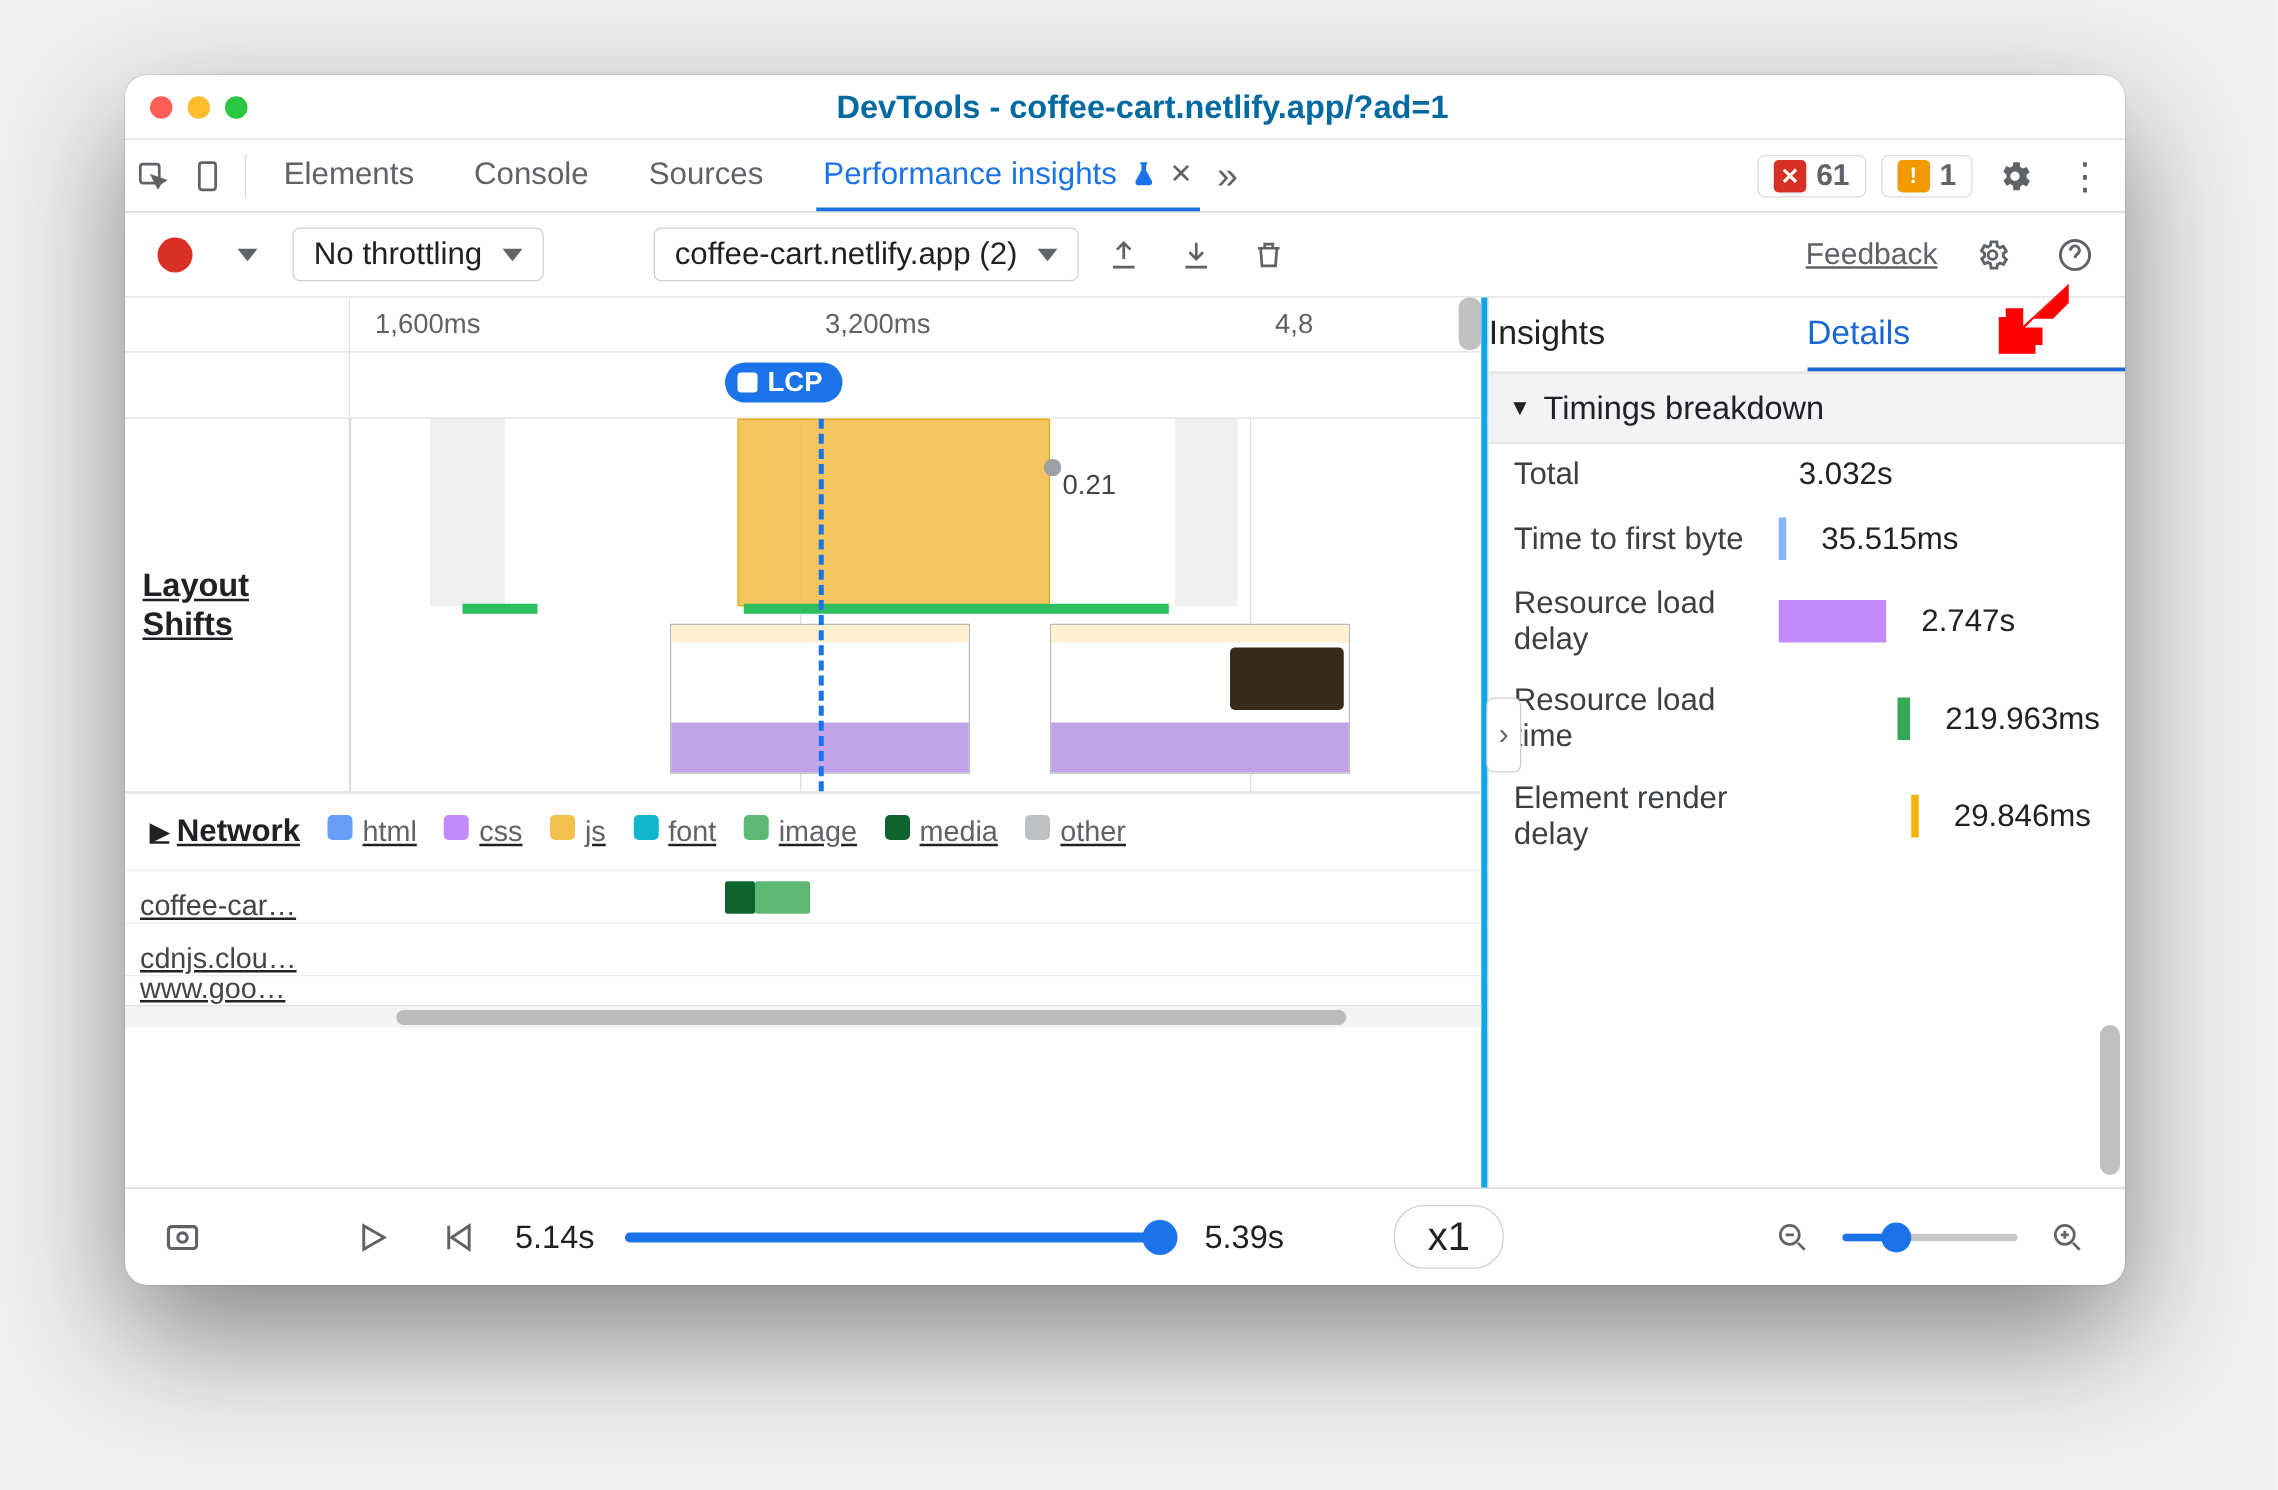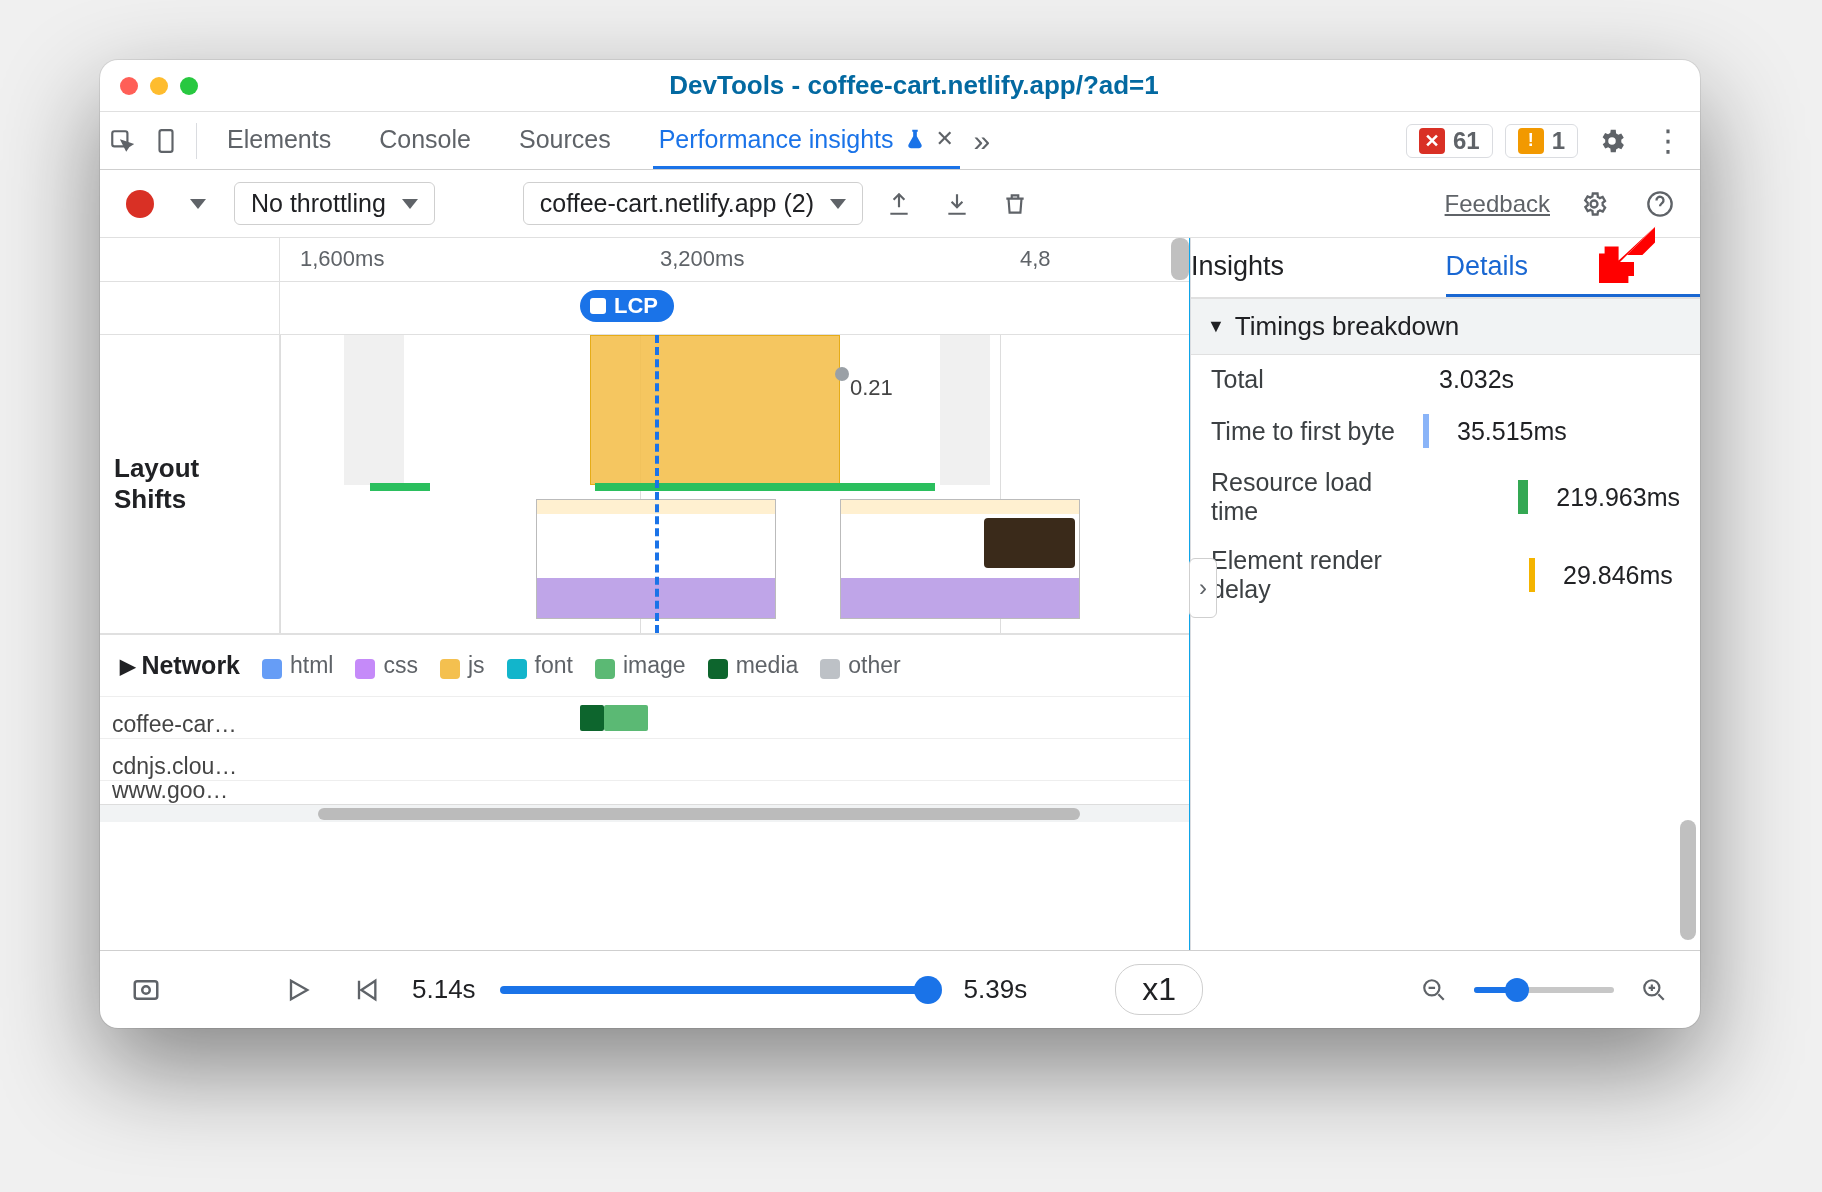--- a/index.html
+++ b/index.html
@@ -42,21 +42,21 @@
 
   
   .tbar { height: 68px; display: flex; align-items: center; gap: 14px; padding: 0 18px; border-bottom: 1px solid #e0e0e0; flex-shrink: 0;}
   .recdot { width: 28px; height: 28px; border-radius: 50%; background: #d93025; }
   .select { display:flex; align-items:center; gap:16px; border:1px solid #cfcfcf; border-radius:6px; padding:6px 16px; font-size:25px; cursor:pointer; }
   .tbar .right { margin-left:auto; display:flex; align-items:center; gap:22px; }
   .link { color:#5f6368; text-decoration: underline; cursor:pointer; }
 
   
   .main { flex:1; display:flex; min-height:0; position:relative; }
-  .timeline { flex:1; display:flex; flex-direction:column; border-right:1px solid #0ea5e9; min-width:0; position:relative; }
+  .timeline { flex:1; display:flex; flex-direction:column; border-right:5px solid #0ea5e9; min-width:0; position:relative;text-decoration:underline; }
   .sidepanel { width: 510px; flex-shrink:0; display:flex; flex-direction:column; border-left:1px solid #dadce0; position:relative;}
   .collapse-handle { position:absolute; left:-2px; top:320px; width:28px; height:60px; background:#fff; border:1px solid #cfcfcf; border-radius:6px; display:flex; align-items:center; justify-content:center; cursor:pointer; z-index:5; color:#5f6368;}
 
   
   .tl-inner { flex:1; display:flex; min-height:0; position:relative; }
   .ruler { height: 44px; border-bottom: 1px solid #e0e0e0; position:relative; color:#5f6368; font-size:22px;}
   .ruler span { position:absolute; top:8px; }
   
   .markers-strip { height: 52px; position:relative; }
   .lcp-pill { position:absolute; top:8px; background:#1a73e8; color:#fff; border-radius:20px; padding:3px 16px 3px 10px; display:flex; align-items:center; gap:8px; font-size:22px; font-weight:600;}
@@ -73,21 +73,21 @@
   .thumb { position:absolute; top:164px; width:240px; height:120px; border:1px solid #bbb; background:#fff; }
   .thumb::after{content:""; position:absolute; left:0;right:0;bottom:0;height:40px;background:#bfa5e8;}
   .thumb .bar{position:absolute;top:0;left:0;right:0;height:14px;background:#fff0d0;}
   .playhead { position:absolute; top:0; bottom:0; border-left:4px dashed #1a73e8; z-index:3;}
   .tickline { position:absolute; top:0; bottom:0; border-left:1px solid #ddd;}
 
   
   .network { border-top:1px solid #e0e0e0;}
   .netlegend { display:flex; align-items:center; gap:22px; padding:16px 20px; color:#5f6368; font-size:23px;}
   .netlegend .hdr { color:#202124; font-weight:800; font-size:25px; display:flex; align-items:center; gap:6px;}
-  .chip { display:flex; align-items:flex-end; gap:8px;}
+  .chip { display:flex; align-items:flex-start; gap:8px;}
   .sw { width:20px;height:20px;border-radius:4px;}
   .netrow { display:flex; align-items:flex-end; height:42px; border-top:1px solid #eee;}
   .netrow .name { width:180px; padding:0 12px; font-size:23px; color:#444; white-space:nowrap; overflow:hidden; text-overflow:ellipsis;}
   .netrow .track { flex:1; position:relative; height:100%;}
   .netbar { position:absolute; top:8px; height:26px; border-radius:2px;}
 
   .tl-scroll { height:18px; background:#f1f3f4; position:relative; border-top:1px solid #ddd;}
   .tl-scroll .thumbbar{ position:absolute; top:3px; height:12px; background:#bbb; border-radius:6px; left:20%; width:70%;}
   .v-scroll { position:absolute; right:0; top:0; width:18px; height:42px; background:#c0c0c0; border-radius:8px;}
 
@@ -370,20 +370,25 @@
           <div class="metric-row">
             <div class="label">Total</div>
             <div class="val">3.032s</div>
           </div>
           <div class="metric-row">
             <div class="label">Time to first byte</div>
             <div class="bar" style="width:6px;background:#8ab4f8"></div>
             <div class="val">35.515ms</div>
           </div>
           <div class="metric-row">
+            <div class="label">Resource load delay</div>
+            <div class="bar" style="width:86px;background:#c58af9"></div>
+            <div class="val">2.747s</div>
+          </div>
+          <div class="metric-row">
             <div class="label">Resource load time</div>
             <div style="width:86px"></div>
             <div class="bar" style="width:10px;background:#34a853"></div>
             <div class="val">219.963ms</div>
           </div>
           <div class="metric-row">
             <div class="label">Element render delay</div>
             <div style="width:94px"></div>
             <div class="bar" style="width:6px;background:#f4b400"></div>
             <div class="val">29.846ms</div>

